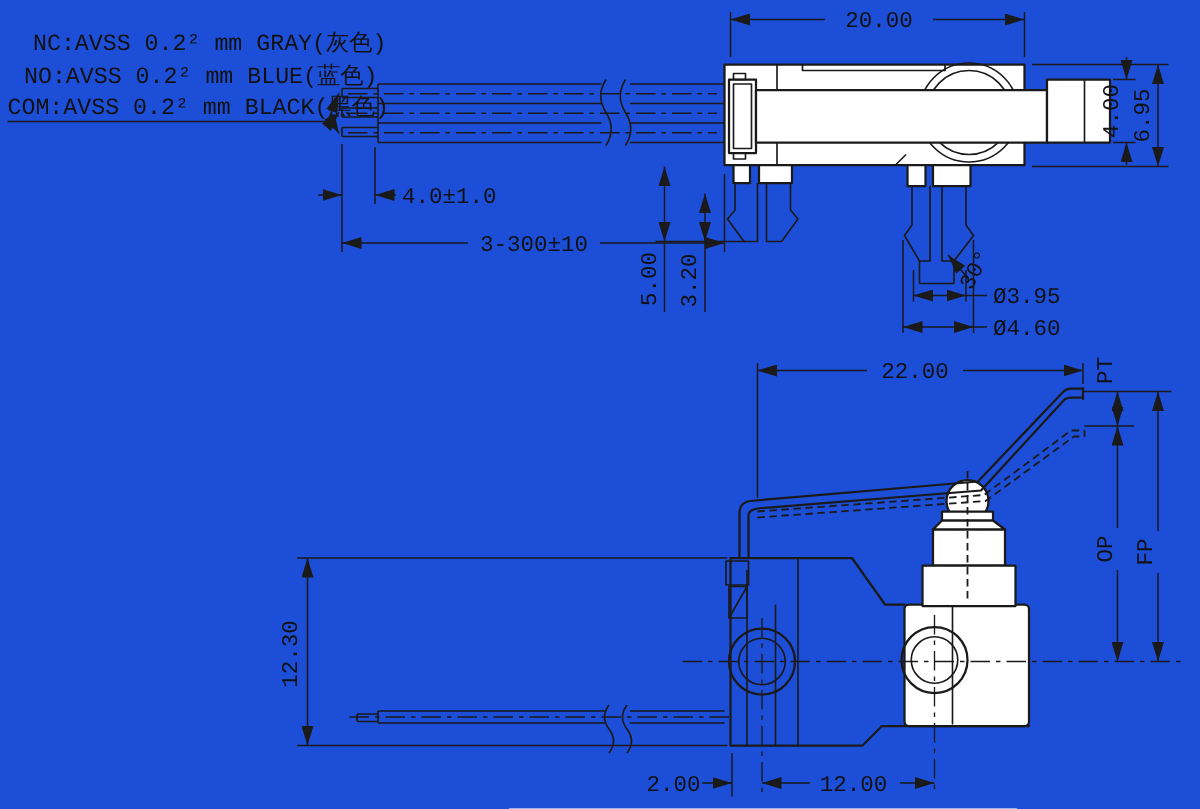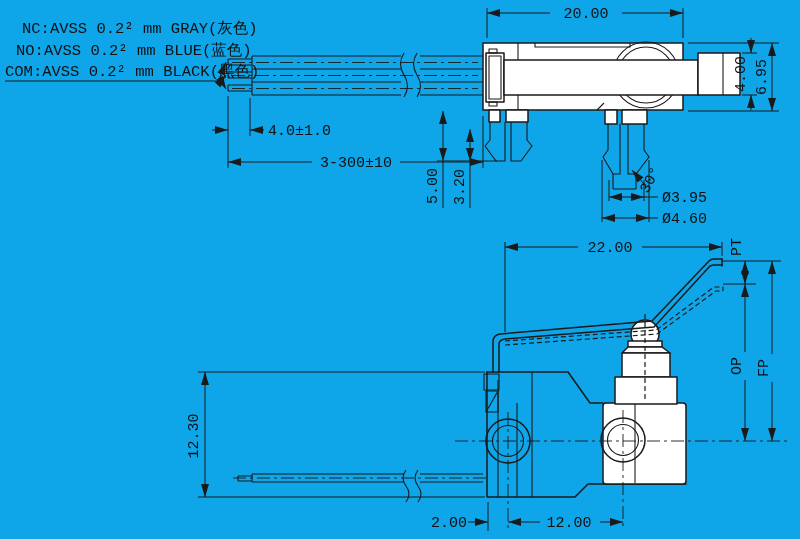--- a/index.html
+++ b/index.html
@@ -1,16 +1,16 @@
 <!DOCTYPE html>
 <html><head>
 <meta charset="utf-8">
 <style>
   html,body{margin:0;padding:0;background:#ffffff;}
-  .stage{width:800px;height:539px;position:relative;background:#0ea5e9;overflow:hidden;}
+  .stage{width:800px;height:539px;position:relative;background:#1d4ed8;overflow:hidden;}
   svg{display:block;}
   .e{stroke:#1a1a1a;stroke-width:1.5;fill:none;stroke-linejoin:round;stroke-linecap:round;}
   .ew{stroke:#1a1a1a;stroke-width:1.5;fill:#ffffff;stroke-linejoin:round;}
   .m{stroke:#1a1a1a;stroke-width:1.1;fill:none;stroke-linejoin:round;}
   .t{stroke:#1a1a1a;stroke-width:1;fill:none;}
   .cl{stroke:#1a1a1a;stroke-width:0.9;fill:none;stroke-dasharray:13 4 3 4;}
   .dl{stroke:#1a1a1a;stroke-width:1.2;fill:none;stroke-dasharray:5 3;}
   .lbl{font-family:"Liberation Mono","DejaVu Sans Mono",monospace;font-size:15px;fill:#111;}
   .leg{font-family:"Liberation Mono","DejaVu Sans Mono",monospace;font-size:15.5px;fill:#111;}
 </style>

